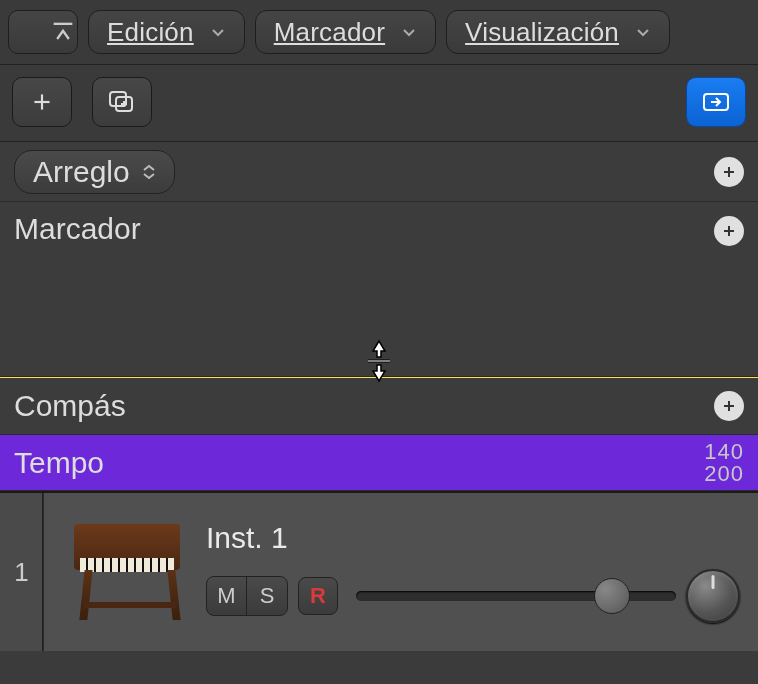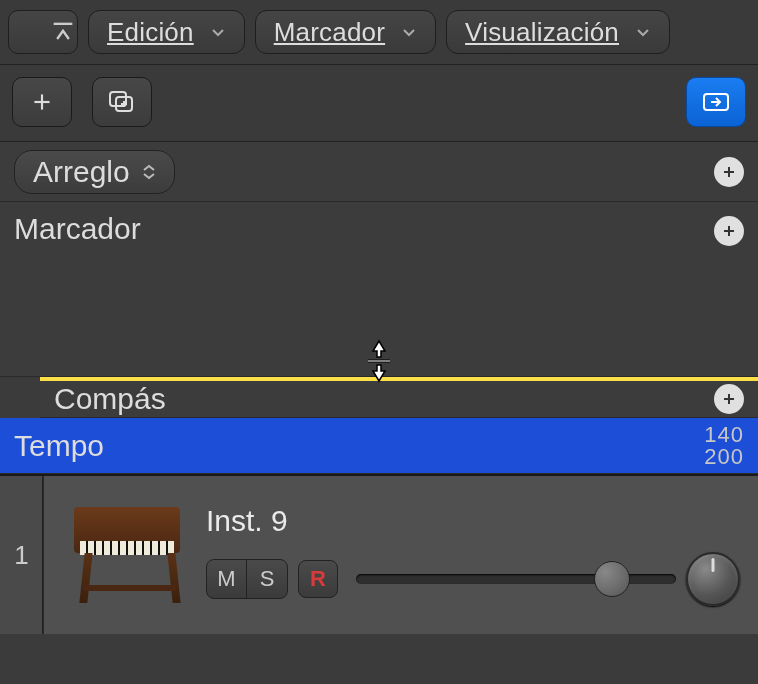--- a/index.html
+++ b/index.html
@@ -73,22 +73,22 @@
   .row {
     display:flex; align-items:center;
     padding: 0 14px;
     font-size: 30px;
     color:#ddd;
     border-bottom:1px solid #2a2a2a;
     position:relative;
   }
   .row.arr { height:60px; background:#3c3c3c; }
   .row.marker { height:175px; background:#3c3c3c; align-items:flex-start; padding-top:10px;}
-  .row.compas { height:41px; background:#3c3c3c; border-top:4px solid #fde047;margin-left:40px;}
-  .row.tempo { height:56px; background:#1d4ed8; }
+  .row.compas { height:58px; background:#3c3c3c; border-top:1px solid #fde047;}
+  .row.tempo { height:56px; background:#6d28d9; }
   .row .plus-circle {
     margin-left:auto;
     width:30px; height:30px;
     border-radius:50%;
     background:#e0e0e0;
     display:flex; align-items:center; justify-content:center;
     cursor:pointer;
   }
   .row .plus-circle svg { width:16px; height:16px; }
 
@@ -315,21 +315,21 @@
   </div>
   <div class="track-body">
     <div class="instr-icon">
       <div class="organ-top"></div>
       <div class="organ-keys"></div>
       <div class="organ-leg1"></div>
       <div class="organ-leg2"></div>
       <div class="organ-bar"></div>
     </div>
     <div class="track-ctrls">
-      <div class="track-name">Inst. 9</div>
+      <div class="track-name">Inst. 1</div>
       <div class="track-btns">
         <div class="msbox">
           <div class="cell">M</div>
           <div class="cell">S</div>
         </div>
         <div class="recbox">
           <span>R</span>
         </div>
         <div class="vol-slider">
           <div class="vol-track-bar"></div>

